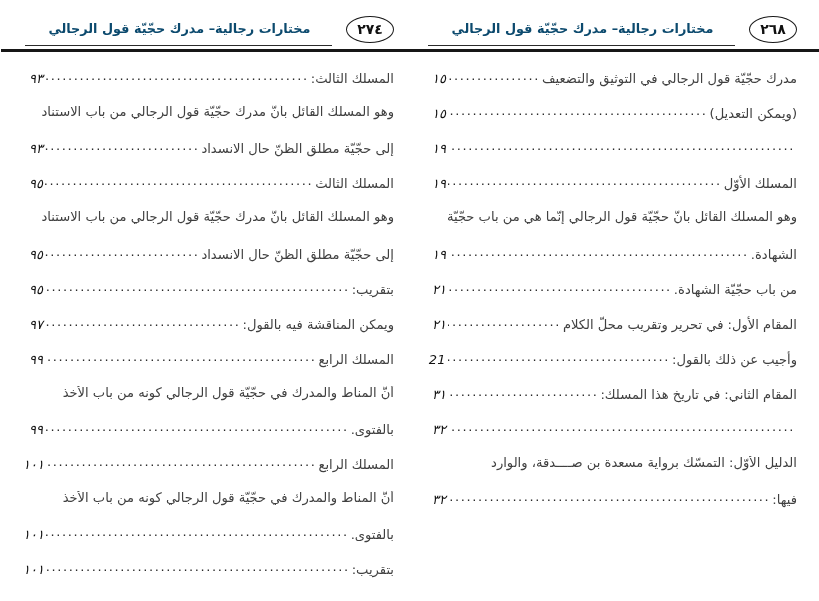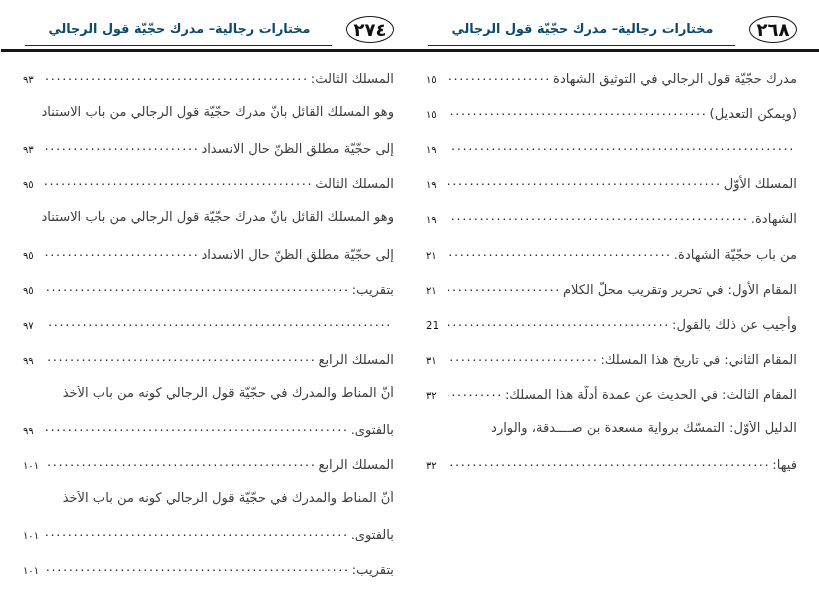--- a/index.html
+++ b/index.html
@@ -49,21 +49,21 @@
   }
   .folio {
     flex: 0 0 auto;
     width: 46px;
     height: 25px;
     border: 1.6px solid #1a1a1a;
     border-radius: 50%;
     display: flex;
     align-items: center;
     justify-content: center;
-    font-size: 18px;
+    font-size: 14px;
     font-weight: bold;
     color: #101010;
     letter-spacing: 0.5px;
     background: #fff;
   }
   .header-title {
     flex: 1 1 auto;
     text-align: center;
     font-size: 12.8px;
     font-weight: bold;
@@ -137,61 +137,65 @@
     right: 0;
     left: 0;
     bottom: 1px;
     white-space: nowrap;
     overflow: hidden;
     display: block;
   }
   .entry-page {
     flex: 0 0 auto;
     color: #121212;
-    font-size: 10px;
+    font-size: 13px;
     letter-spacing: 0.4px;
     min-width: 20px;
-    text-align: left;
+    text-align: right;
     direction: rtl;
+    font-style: italic;
   }
 </style>
 </head>
 <body>
 
 <div class="spread">
 
   <div class="page page-right">
     <div class="header">
       <div class="header-inner">
         <div class="folio">٢٦٨</div>
         <div class="header-title">مختارات رجالية– مدرك حجّيّة قول الرجالي</div>
       </div>
       <div class="header-rule-thin"></div>
       <div class="header-rule-thick"></div>
     </div>
     <div class="toc">
         <div class="toc-entry">
-          <span class="entry-title">مدرك حجّيّة قول الرجالي في التوثيق الشهادة</span>
+          <span class="entry-title">مدرك حجّيّة قول الرجالي في التوثيق والتضعيف</span>
           <span class="leader"></span>
           <span class="entry-page">١٥</span>
         </div>
         <div class="toc-entry">
           <span class="entry-title">(ويمكن التعديل)</span>
           <span class="leader"></span>
           <span class="entry-page">١٥</span>
         </div>
         <div class="toc-entry">
           <span class="leader"></span>
           <span class="entry-page">١٩</span>
         </div>
         <div class="toc-entry">
           <span class="entry-title">المسلك الأوّل</span>
           <span class="leader"></span>
           <span class="entry-page">١٩</span>
         </div>
+        <div class="toc-entry cont">
+          <span class="entry-title">وهو المسلك القائل بأنَّ حجّيّة قول الرجالي إنّما هي من باب حجّيّة</span>
+        </div>
         <div class="toc-entry">
           <span class="entry-title">الشهادة.</span>
           <span class="leader"></span>
           <span class="entry-page">١٩</span>
         </div>
         <div class="toc-entry">
           <span class="entry-title">من باب حجّيّة الشهادة.</span>
           <span class="leader"></span>
           <span class="entry-page">٢١</span>
         </div>
@@ -204,21 +208,20 @@
           <span class="entry-title">وأُجيب عن ذلك بالقول:</span>
           <span class="leader"></span>
           <span class="entry-page">21</span>
         </div>
         <div class="toc-entry">
           <span class="entry-title">المقام الثاني: في تاريخ هذا المسلك:</span>
           <span class="leader"></span>
           <span class="entry-page">٣١</span>
         </div>
         <div class="toc-entry">
-          <span class="entry-title">المقام الثالث: في الحديث عن عمدة أدلّة هذا المسلك:</span>
           <span class="leader"></span>
           <span class="entry-page">٣٢</span>
         </div>
         <div class="toc-entry cont">
           <span class="entry-title">الدليل الأوّل: التمسّك برواية مسعدة بن صــــدقة، والوارد</span>
         </div>
         <div class="toc-entry">
           <span class="entry-title">فيها:</span>
           <span class="leader"></span>
           <span class="entry-page">٣٢</span>
@@ -261,20 +264,21 @@
           <span class="entry-title">إلى حجّيّة مطلق الظنّ حال الانسداد</span>
           <span class="leader"></span>
           <span class="entry-page">٩٥</span>
         </div>
         <div class="toc-entry">
           <span class="entry-title">بتقريب:</span>
           <span class="leader"></span>
           <span class="entry-page">٩٥</span>
         </div>
         <div class="toc-entry">
+          <span class="entry-title">ويمكن المناقشة فيه بالقول:</span>
           <span class="leader"></span>
           <span class="entry-page">٩٧</span>
         </div>
         <div class="toc-entry">
           <span class="entry-title">المسلك الرابع</span>
           <span class="leader"></span>
           <span class="entry-page">٩٩</span>
         </div>
         <div class="toc-entry cont">
           <span class="entry-title">أنَّ المناط والمدرك في حجّيّة قول الرجالي كونه من باب الأخذ</span>

